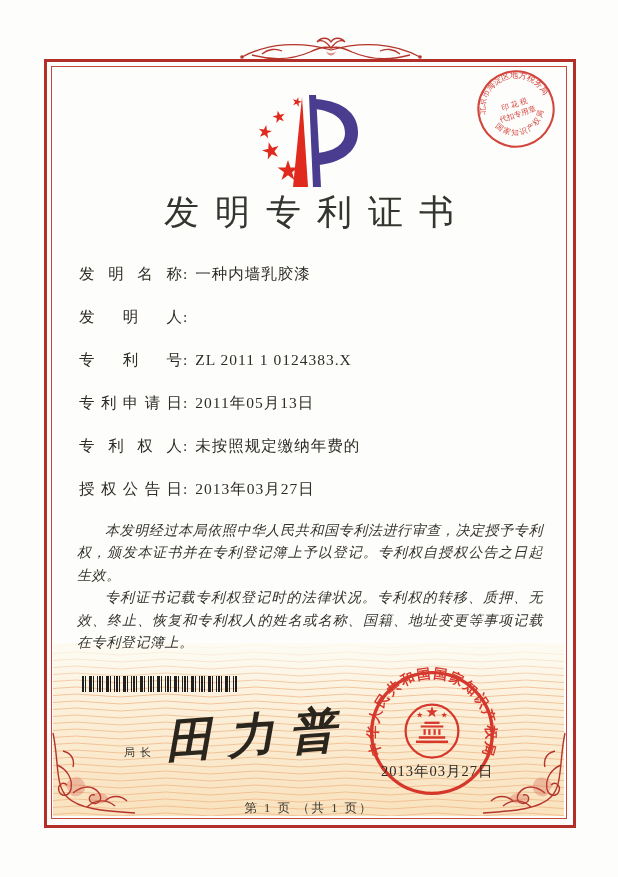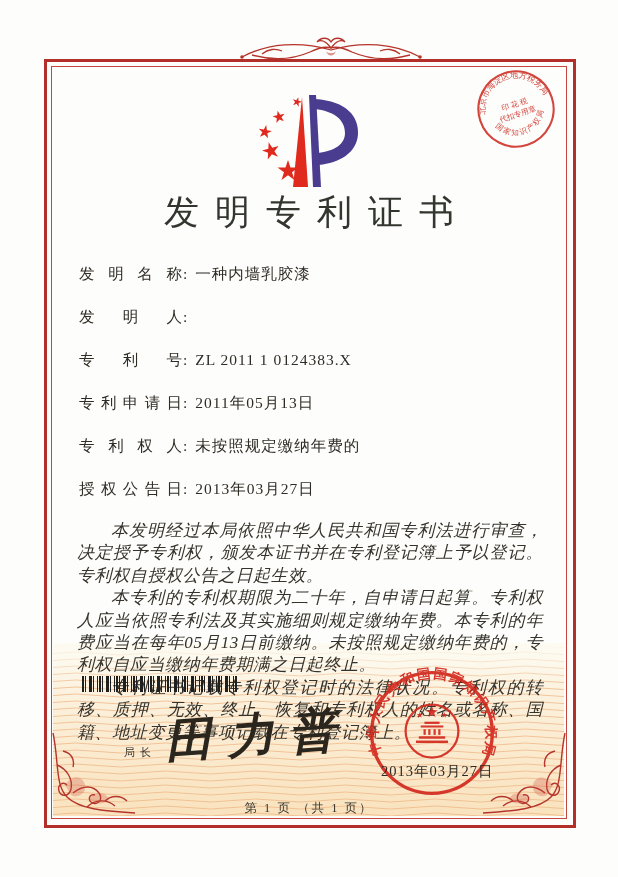--- a/index.html
+++ b/index.html
@@ -41,21 +41,21 @@
   }
   
   .fields{position:absolute;left:79px;top:264px;display:flex;flex-direction:column;gap:23px;}
   .frow{display:flex;align-items:baseline;font-size:15.5px;height:20px;color:#2f2c26;}
   .flabel{display:inline-block;width:103px;text-align:justify;text-align-last:justify;letter-spacing:0;}
   .fcolon{margin:0 8px 0 1px;}
   .fvalue{letter-spacing:1px;}
   
   .body-text{
     position:absolute;left:77px;top:520px;width:466px;
-    font-size:17px;line-height:22.4px;text-align:justify;
+    font-size:14px;line-height:22.4px;text-align:justify;
     font-style:italic;color:#36332c;letter-spacing:.6px;
   }
   .body-text p{margin:0;text-indent:2em;}
   
   .barcode{
     position:absolute;left:82px;top:676px;width:156px;height:16px;
     background:repeating-linear-gradient(90deg,
       #1f1f1f 0 2px, rgba(0,0,0,0) 2px 3px,
       #1f1f1f 3px 4px, rgba(0,0,0,0) 4px 7px,
       #1f1f1f 7px 10px, rgba(0,0,0,0) 10px 11px,
@@ -212,21 +212,20 @@
     </div>
     <div class="frow">
       <span class="flabel">授权公告日</span>
         <span class="fcolon">:</span>
         <span class="fvalue">2013年03月27日</span>
     </div>
   </div>
 
   <div class="body-text">
     <p>本发明经过本局依照中华人民共和国专利法进行审查，决定授予专利权，颁发本证书并在专利登记簿上予以登记。专利权自授权公告之日起生效。</p>
-    <p>本专利的专利权期限为二十年，自申请日起算。专利权人应当依照专利法及其实施细则规定缴纳年费。本专利的年费应当在每年05月13日前缴纳。未按照规定缴纳年费的，专利权自应当缴纳年费期满之日起终止。</p>
     <p>专利证书记载专利权登记时的法律状况。专利权的转移、质押、无效、终止、恢复和专利权人的姓名或名称、国籍、地址变更等事项记载在专利登记簿上。</p>
   </div>
 
   <div class="barcode"></div>
 
   <div class="sig-role">局长</div>
   <div class="sig-name">田力普</div>
 
   <svg class="office-seal" viewBox="0 0 140 140">
     <defs>

